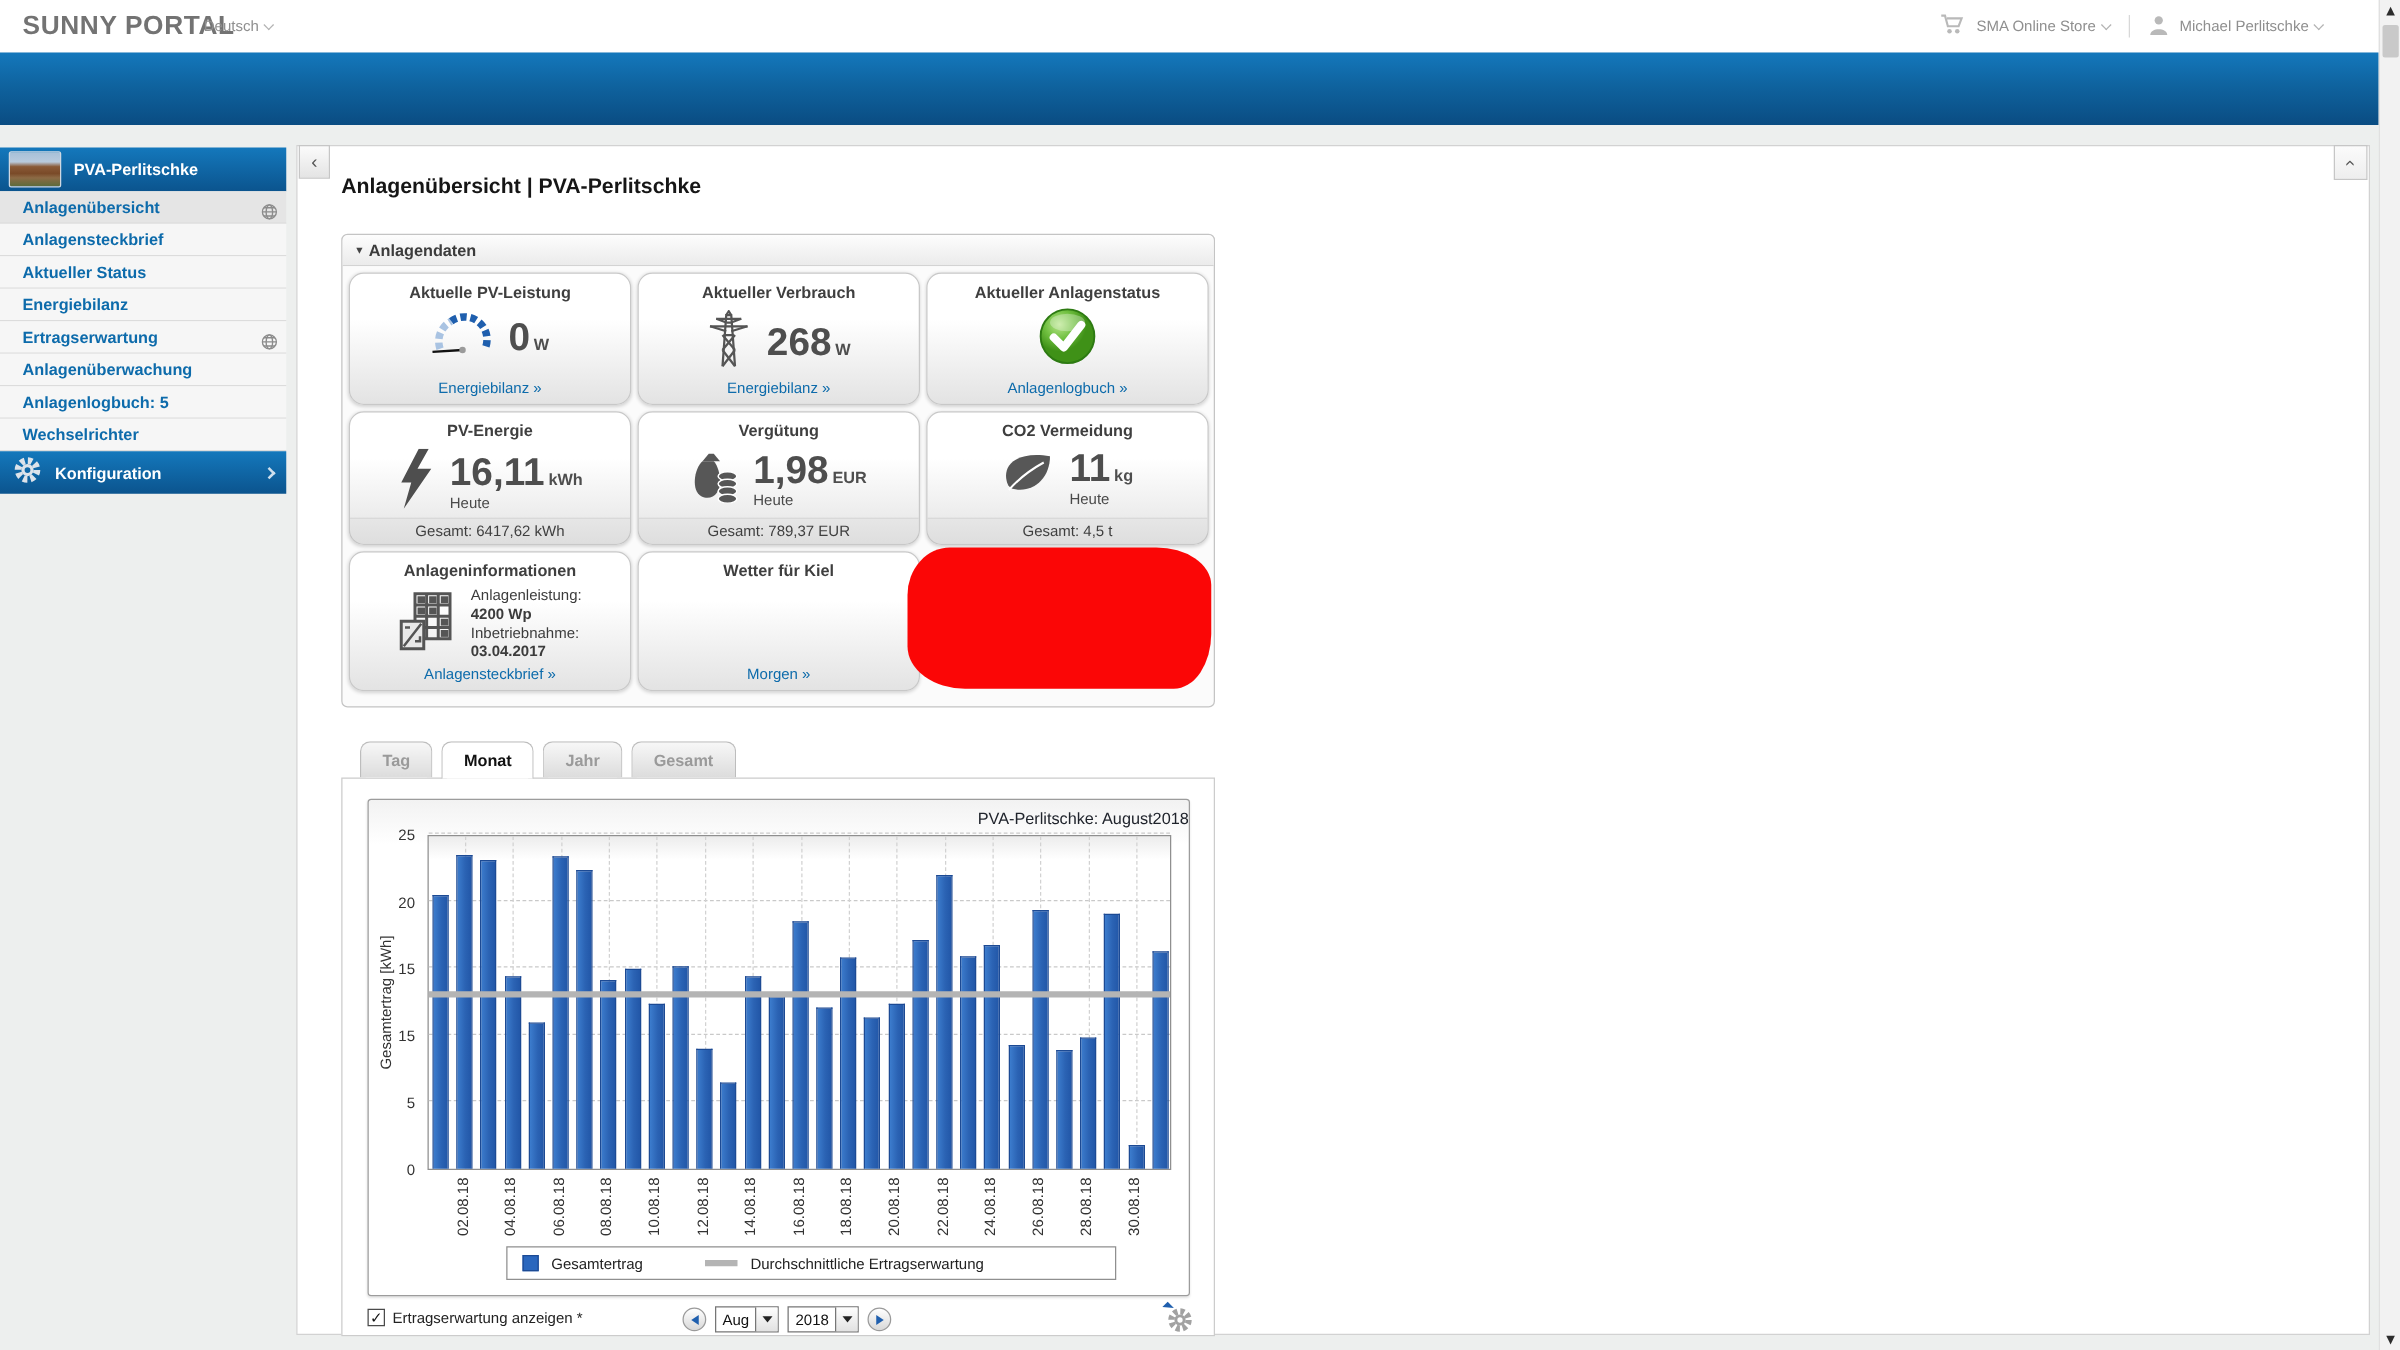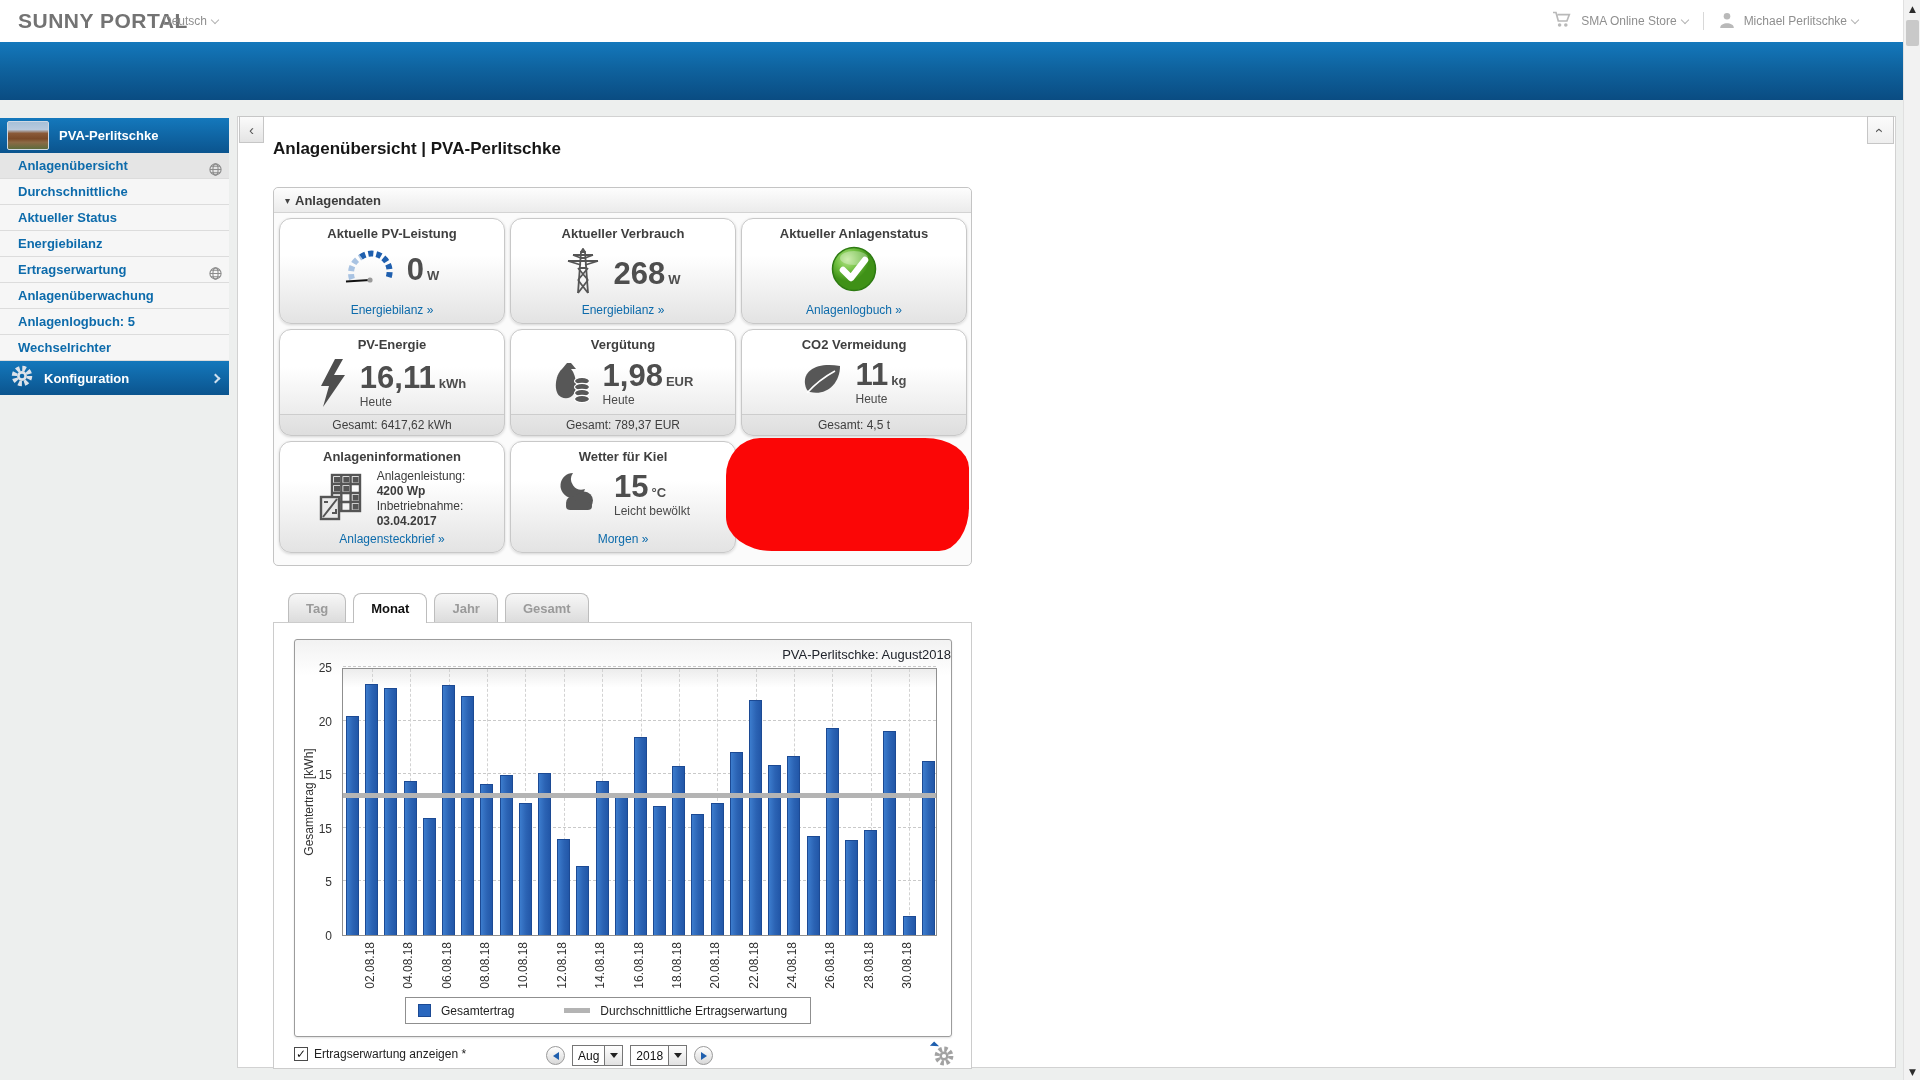--- a/index.html
+++ b/index.html
@@ -87,21 +87,21 @@
   .hgrid{position:absolute;left:0;width:100%;height:0;border-top:1px dashed #c9c9c9;}
   .vgrid{position:absolute;top:0;height:100%;width:0;border-left:1px dashed #d2d2d2;}
   .bar{position:absolute;bottom:0;width:13px;background:linear-gradient(90deg,#3c7ccd,#2b63b4 55%,#2257a8);
     border:1px solid #1c4a94;border-bottom:none;cursor:pointer;}
   .avgline{position:absolute;left:0;width:100%;height:5px;background:#b4b4b4;}
   .yticks{position:absolute;left:0;top:28px;width:43px;height:268px;}
   .ytick{position:absolute;right:6px;font-size:12px;color:#333;}
   .ylab{position:absolute;left:-120px;top:155px;width:268px;text-align:center;font-size:12px;color:#333;transform:rotate(-90deg);}
   .xlabels{position:absolute;left:47px;top:300px;width:595px;height:58px;}
   .xlabel{position:absolute;top:2px;font-size:12px;color:#333;writing-mode:vertical-rl;transform:rotate(180deg);}
-  .legend{position:absolute;left:110px;top:357px;width:406px;height:27px;border:1px solid #8f8f8f;background:#fff;
+  .legend{position:absolute;left:110px;top:357px;width:488px;height:27px;border:1px solid #8f8f8f;background:#fff;
     display:flex;align-items:center;gap:10px;padding:0 12px;font-size:12px;color:#222;}
   .leg-swatch{width:13px;height:13px;background:#2a67be;border:1px solid #1c4a94;}
   .leg-line{width:26px;height:5px;background:#b4b4b4;margin-left:40px;}
 
   
   .controls{position:absolute;left:0;top:421px;width:100%;height:26px;font-size:12px;color:#222;}
   .chkwrap{position:absolute;left:20px;top:3px;display:flex;align-items:center;gap:6px;cursor:pointer;}
   .chkbox{width:14px;height:14px;border:1px solid #4a4a4a;background:#fff;display:flex;align-items:center;justify-content:center;
     font-family:"DejaVu Sans",sans-serif;font-size:12px;color:#111;line-height:1;}
   .navwrap{position:absolute;left:272px;top:1px;display:flex;align-items:center;gap:7px;}
@@ -148,21 +148,21 @@
     <span class="sb-title">PVA-Perlitschke</span>
   </div>
   <div>
       <div class="sb-item active"><span>Anlagenübersicht</span><span class="sb-globe"><svg width="13" height="13" viewBox="0 0 13 13">
             <g fill="none" stroke="#8c8c8c" stroke-width="1.1">
               <circle cx="6.5" cy="6.5" r="5.6"></circle>
               <ellipse cx="6.5" cy="6.5" rx="2.6" ry="5.6"></ellipse>
               <path d="M1,6.5 H12 M2,3.2 H11 M2,9.8 H11"></path>
             </g>
           </svg></span></div>
-      <div class="sb-item"><span>Durchschnittliche</span></div>
+      <div class="sb-item"><span>Anlagensteckbrief</span></div>
       <div class="sb-item"><span>Aktueller Status</span></div>
       <div class="sb-item"><span>Energiebilanz</span></div>
       <div class="sb-item"><span>Ertragserwartung</span><span class="sb-globe"><svg width="13" height="13" viewBox="0 0 13 13">
             <g fill="none" stroke="#8c8c8c" stroke-width="1.1">
               <circle cx="6.5" cy="6.5" r="5.6"></circle>
               <ellipse cx="6.5" cy="6.5" rx="2.6" ry="5.6"></ellipse>
               <path d="M1,6.5 H12 M2,3.2 H11 M2,9.8 H11"></path>
             </g>
           </svg></span></div>
       <div class="sb-item"><span>Anlagenüberwachung</span></div>
@@ -318,32 +318,20 @@
             <div class="b">4200 Wp</div>
             <div>Inbetriebnahme:</div>
             <div class="b">03.04.2017</div>
           </span>
         </div>
         <div class="tile-link">Anlagensteckbrief »</div>
       </div>
 
       <div class="tile">
         <div class="tile-title">Wetter für Kiel</div>
-        <div class="tile-center">
-          <span><svg width="46" height="42" viewBox="0 0 46 42">
-            <path d="M17,1 A12.5,12.5 0 1 0 29,17 A10.5,10.5 0 0 1 17,1 Z" fill="#575757"></path>
-            <circle cx="17" cy="31" r="7" fill="#575757"></circle>
-                <circle cx="28" cy="28.5" r="9" fill="#575757"></circle>
-            <rect x="10" y="30" width="26" height="8" rx="4" fill="#575757"></rect>
-              </svg></span>
-          <span style="text-align:left;">
-            <span><span class="bigval">15</span><span class="unit">°C</span></span>
-            <div class="period">Leicht bewölkt</div>
-          </span>
-        </div>
         <div class="tile-link">Morgen »</div>
       </div>
 
       <div class="tile" style="border:none;background:none;box-shadow:none;">
         <div class="redact"></div>
       </div>
 
     </div>
   </section>
 

